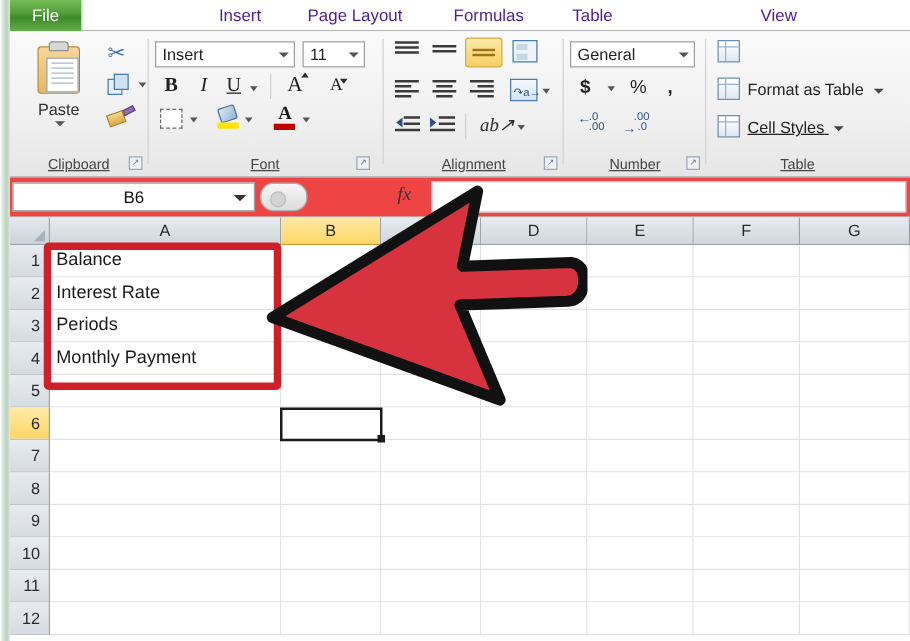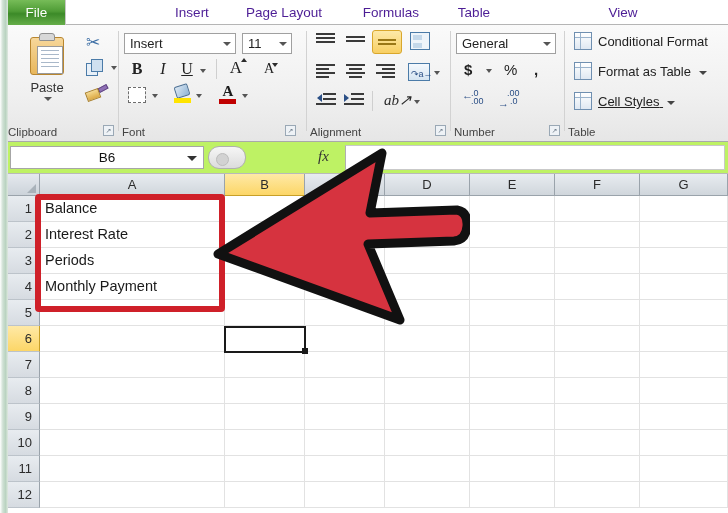--- a/index.html
+++ b/index.html
@@ -65,23 +65,24 @@
     position: absolute; left: 0; top: 25px;
     width: 728px; height: 117px;
     background: linear-gradient(to bottom,#fafafa 0%,#f0f0f0 60%,#e6e6e6 100%);
     border-bottom: 1px solid #a9a9a9;
   }
   .rgroup {
     position: absolute; top: 2px; height: 112px;
   }
   .rgroup .glabel {
     position: absolute; bottom: 1px; left: 0; width: 100%;
-    text-align: left;
+    text-align: center;
     font-size: 11.5px;
     color: #444;
+    text-decoration: underline;
   }
   .gsep {
     position: absolute; top: 6px; width: 1px; height: 100px;
     background: #d2d2d2;
   }
   .dialog-launcher {
     position: absolute; bottom: 3px;
     width: 11px; height: 11px;
     border: 1px solid #9aa8b5;
     background: #eef2f6;
@@ -201,21 +202,21 @@
   .style-ico::before{
     content:""; position:absolute; left:0; top:4px; width:100%; height:1px; background:#9ab3cc;
   }
   .style-ico::after{
     content:""; position:absolute; left:5px; top:0; width:1px; height:100%; background:#9ab3cc;
   }
 
   
   .formulabar {
     position:absolute; left:0; top:142px; width:728px; height:32px;
-    background:#bef264;
+    background:#ef4444;
     border-bottom:1px solid #b9b9b9;
   }
   .namebox {
     position:absolute; left:10px; top:4px; width:194px; height:23px;
     background:#ffffff; border:1px solid #a6a6a6;
     font-size:13.5px; color:#111; text-align:center; line-height:22px;
   }
   .namebox-arrow {
     position:absolute; right:6px; top:9px;
     border-left:5px solid transparent; border-right:5px solid transparent;
@@ -526,23 +527,20 @@
       </div>
 
       <div class="glabel">Number</div>
       <div class="dialog-launcher" style="right:2px;">↗</div>
     </div>
     <div class="gsep" style="left:564px;"></div>
 
     <div class="rgroup" style="left:568px;width:160px;">
 
       <div class="style-ico" style="left:6px;top:5px;"></div>
-      <div class="style-row" style="left:30px;top:7px;">
-        <span>Conditional Format</span>
-      </div>
 
       <div class="style-ico" style="left:6px;top:35px;"></div>
       <div class="style-row" style="left:30px;top:37px;">
         <span>Format as Table</span>
         <span style="display:inline-block;margin-left:4px;border-left:4px solid transparent;border-right:4px solid transparent;border-top:4px solid #444;vertical-align:middle;"></span>
       </div>
 
       <div class="style-ico" style="left:6px;top:65px;"></div>
       <div class="style-row" style="left:30px;top:67px;text-decoration:underline;">
         <span>Cell Styles</span>

